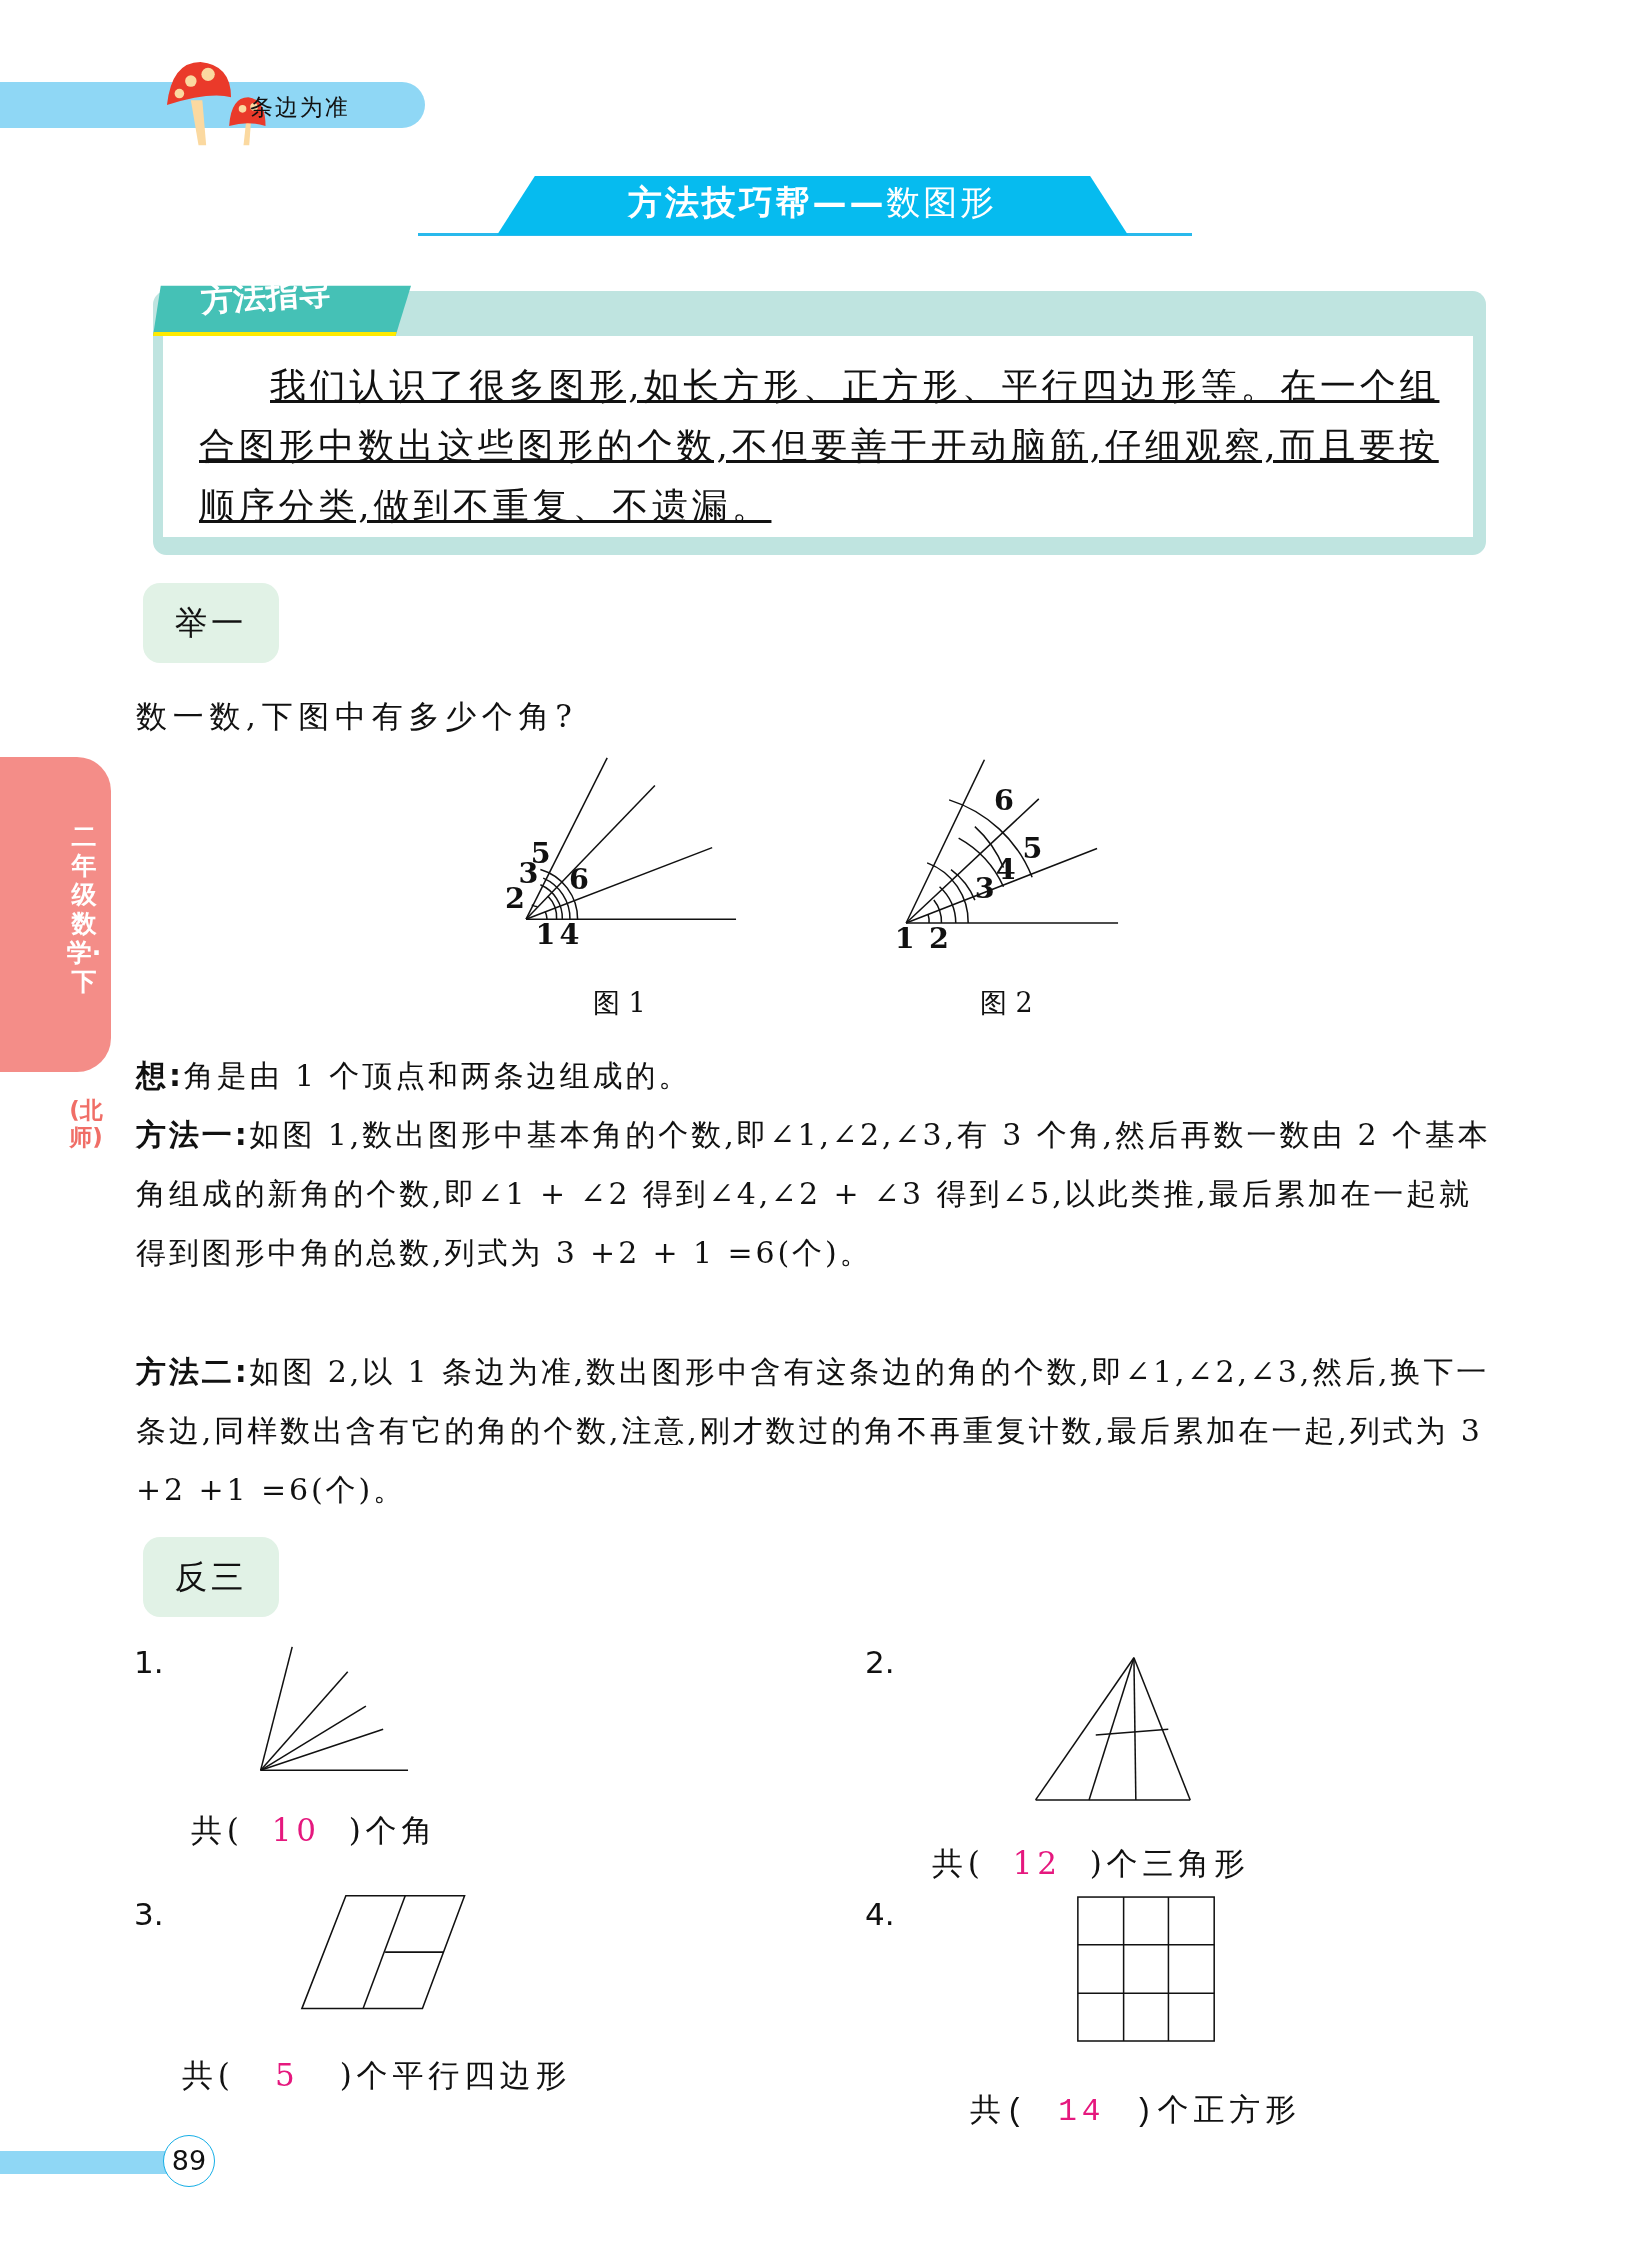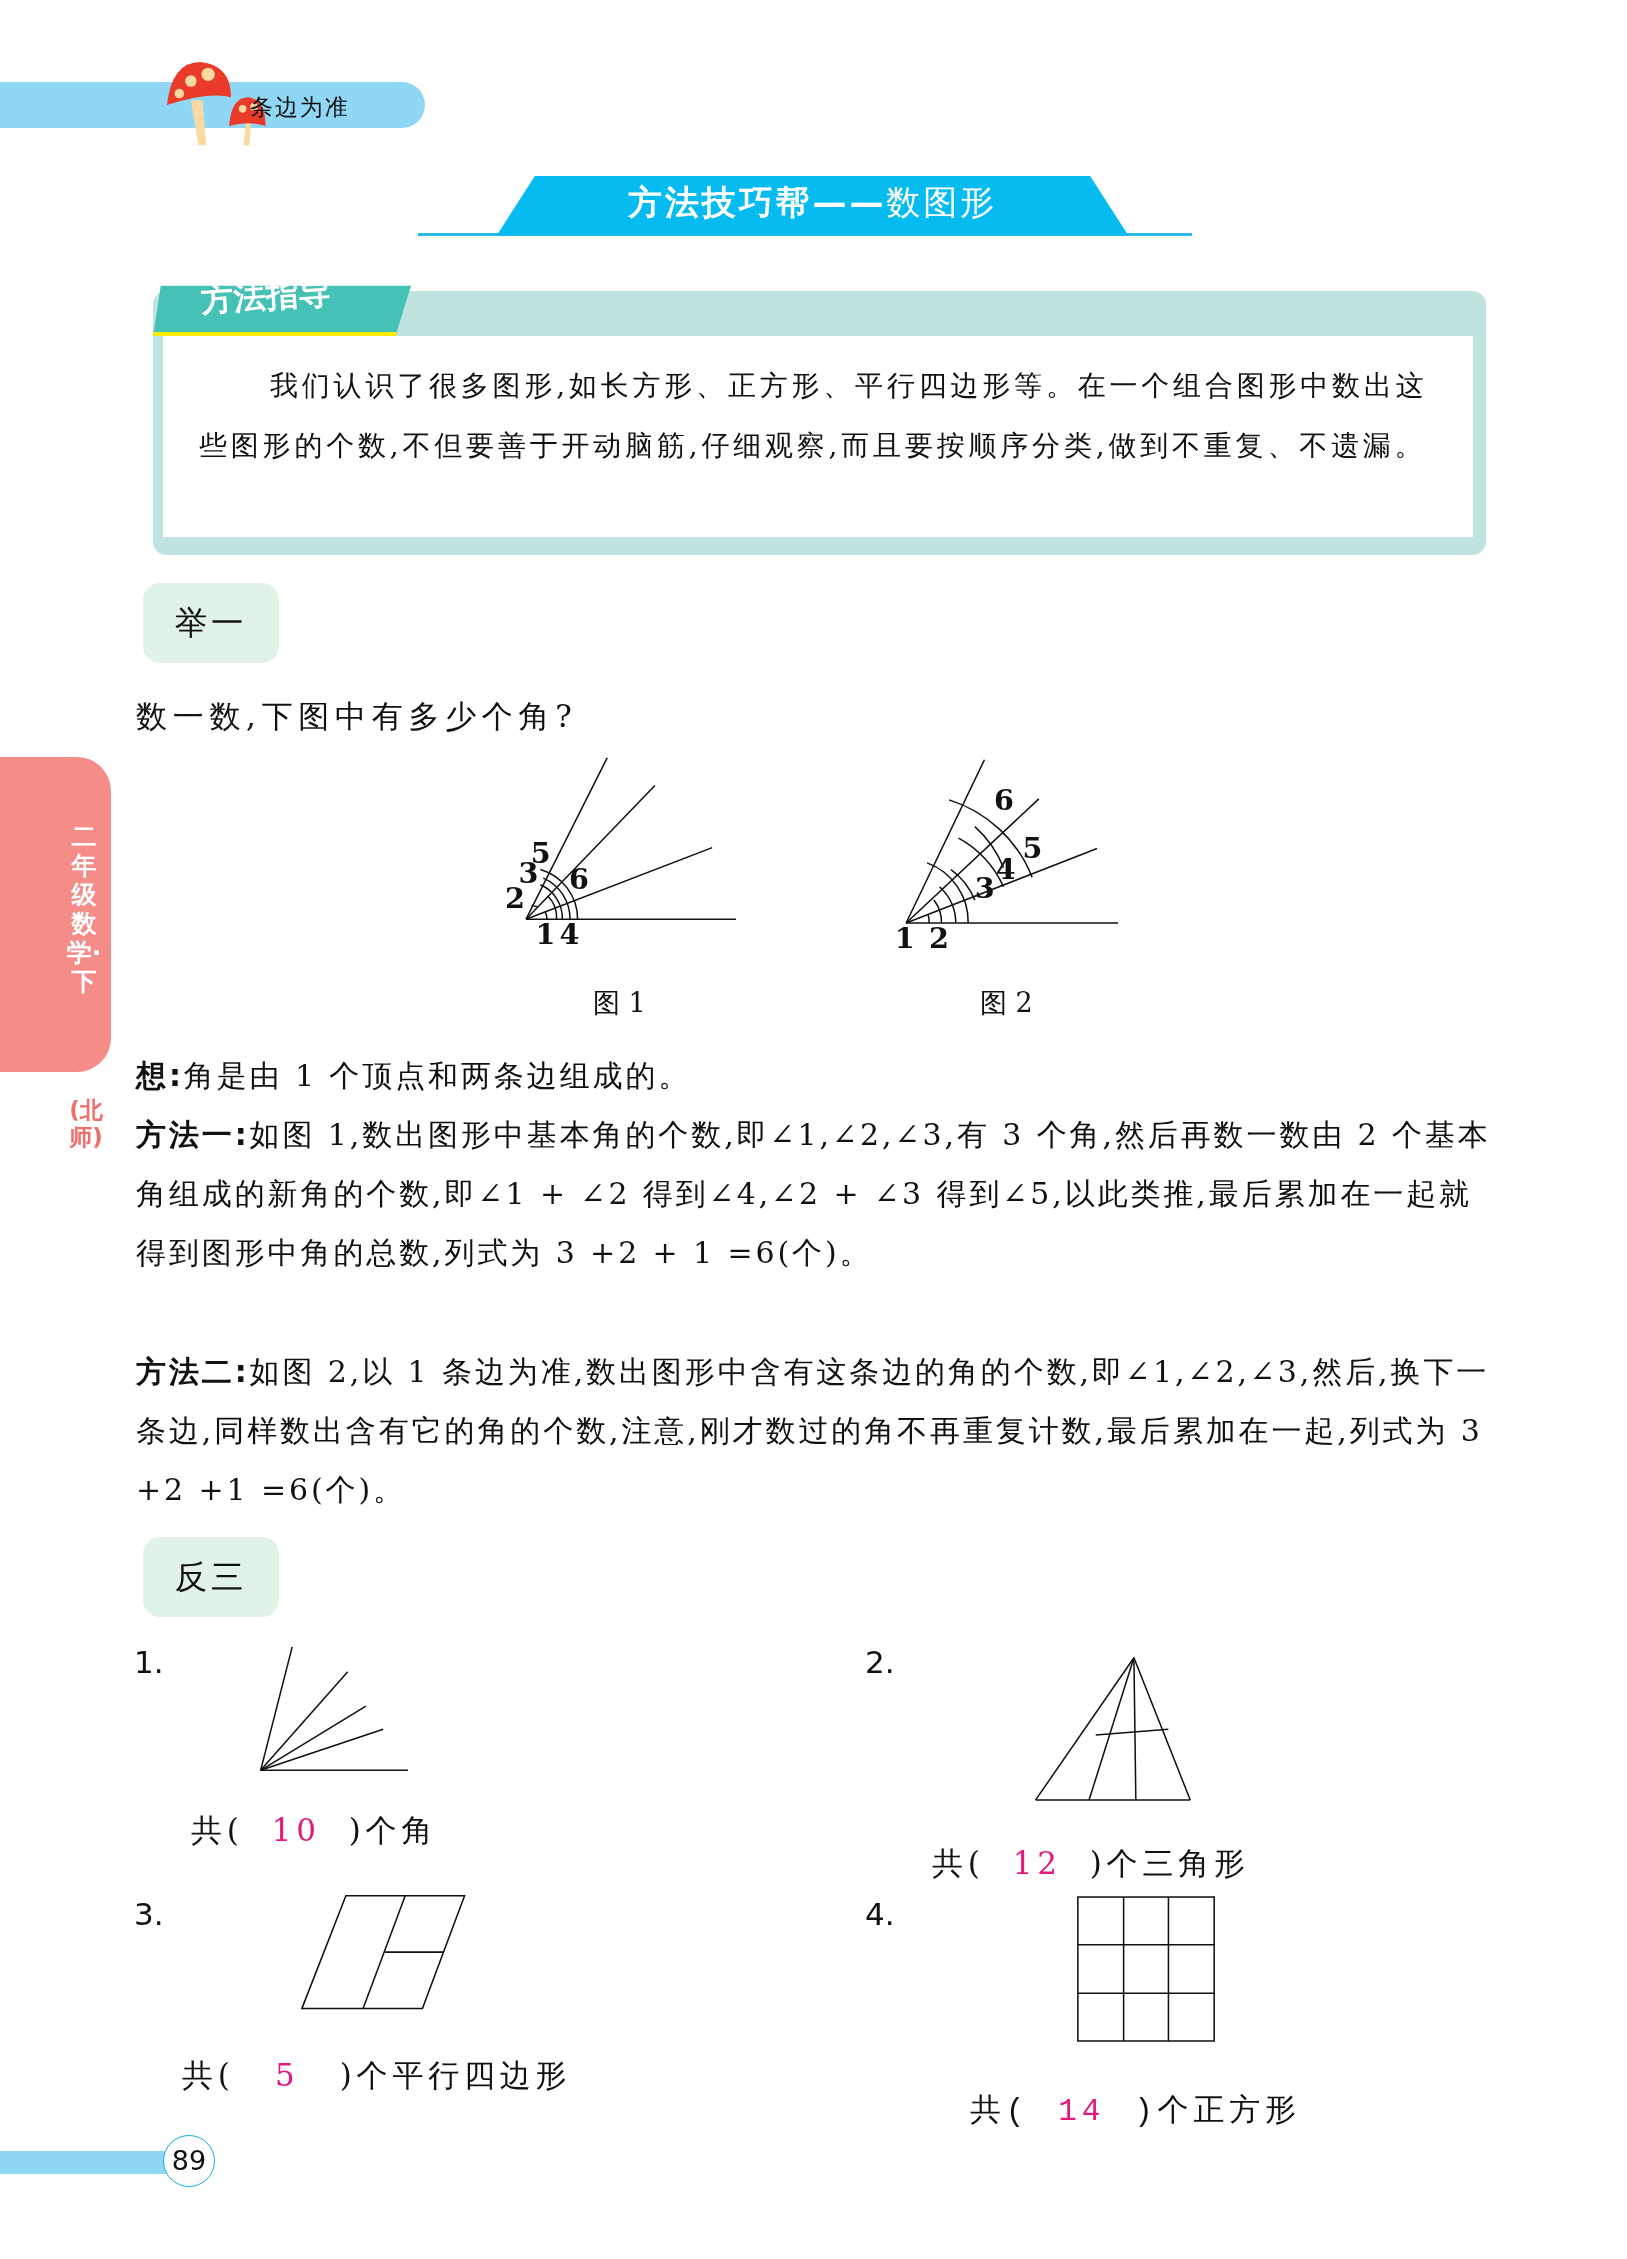--- a/index.html
+++ b/index.html
@@ -17,21 +17,21 @@
   .sec-text{left:497px;top:180px;width:631px;text-align:center;color:#fff;font-size:34px;
             font-family:"DejaVu Sans","Liberation Sans",sans-serif;font-weight:bold;letter-spacing:2.9px;}
   .sec-text .sub{font-weight:normal;font-family:Liberation Mono, monospace;}
   
   .guide-outer{left:153px;top:291px;width:1333px;height:264px;background:#bfe4e0;border-radius:13.4px;}
   .guide-inner{left:163px;top:336px;width:1310px;height:201px;background:#fff;}
   .guide-badge{left:153px;top:277px;width:258px;height:55px;background:#45c1b6;
                clip-path:polygon(3% 15%,100% 15%,94% 100%,0 100%);border-bottom:4.8px solid #ffea00;}
   .guide-badge-text{left:201px;top:275px;color:#fff;font-size:32.5px;font-weight:bold;
                     font-family:"DejaVu Sans","Liberation Sans",sans-serif;transform:rotate(-4deg);}
-  .guide-text{left:199px;top:356px;width:1243px;font-size:28px;line-height:60px;text-indent:71px;letter-spacing:3.8px;}
+  .guide-text{left:199px;top:356px;width:1243px;font-size:36px;line-height:60px;text-indent:71px;letter-spacing:3.8px;text-decoration:underline;}
   
   .tag{background:#e1f2e6;border-radius:17px;font-family:"DejaVu Sans","Liberation Sans",sans-serif;
        font-size:32.5px;width:136px;height:80px;line-height:80px;text-align:center;letter-spacing:3.8px;}
   .q{font-size:31px;letter-spacing:5.7px;}
   .para{left:136px;width:1357px;font-size:30px;line-height:59px;letter-spacing:2.9px;}
   .bold{font-weight:bold;font-family:"DejaVu Sans","Liberation Sans",sans-serif;}
   
   .side-tab{left:0;top:757px;width:111px;height:315px;background:#f48d88;border-radius:0 34px 34px 0;}
   .side-text{left:65px;top:822px;width:38px;color:#fff;font-size:25px;font-weight:bold;
              font-family:"DejaVu Sans","Liberation Sans",sans-serif;line-height:29px;text-align:center;}

